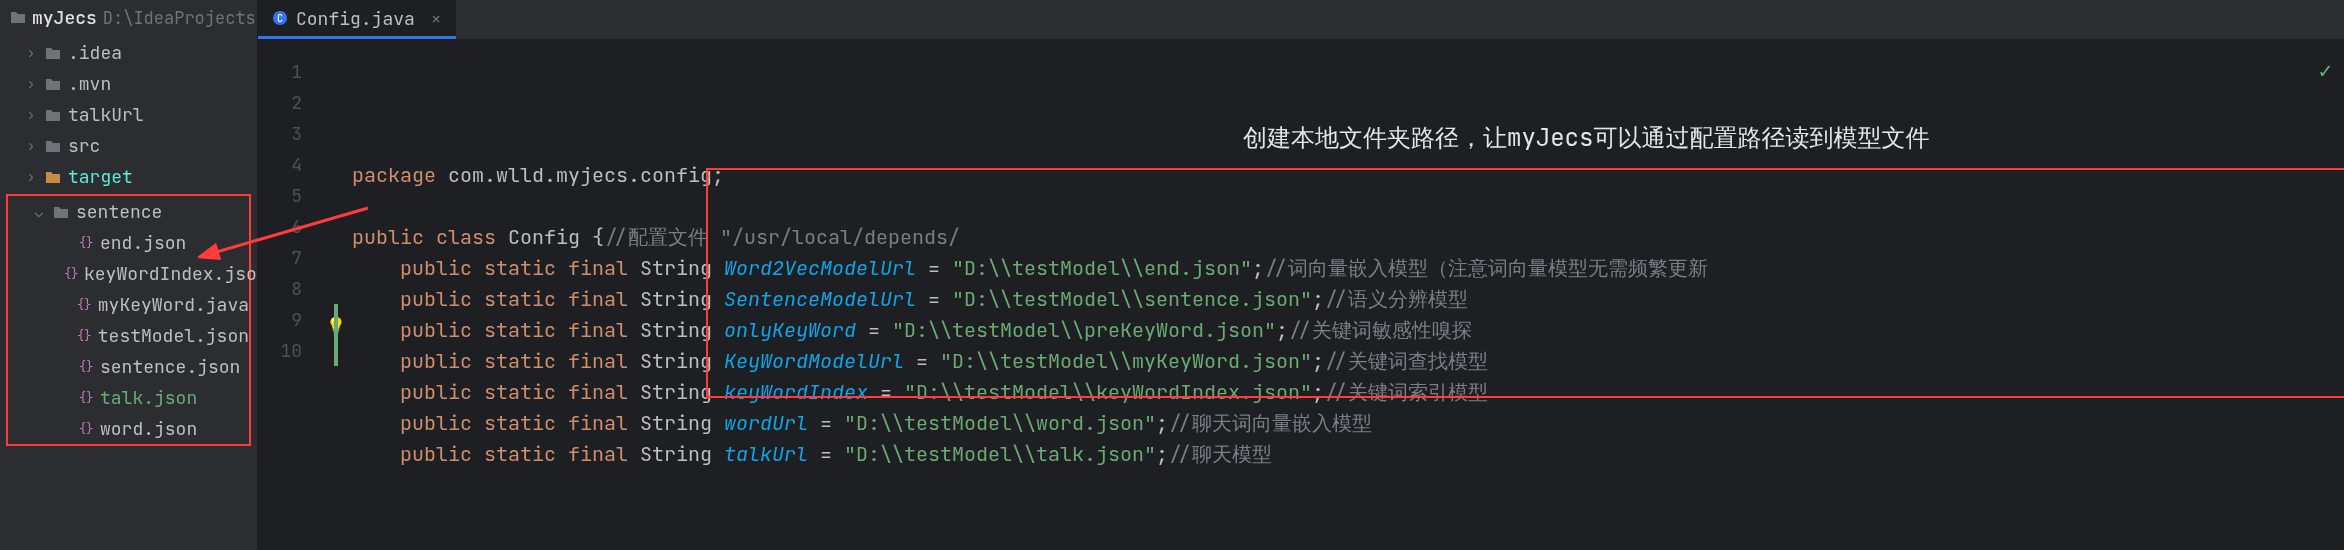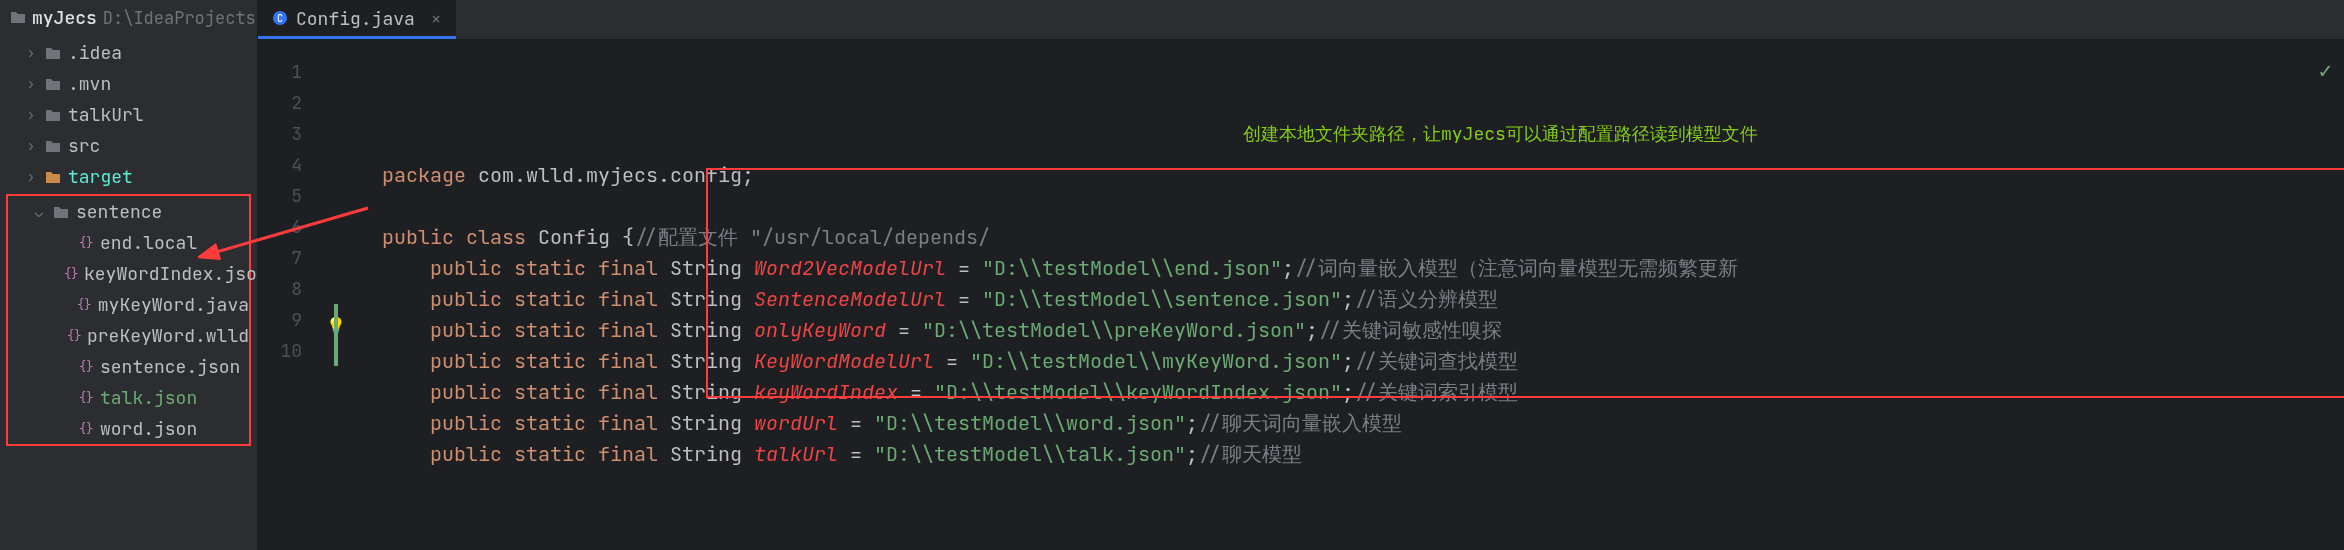--- a/index.html
+++ b/index.html
@@ -85,30 +85,30 @@
 .gutter .ln .bulb { position: absolute; right: -18px; top: 6px; color: #f2c55c; font-size: 16px; }
 .gutter .ln .mark { position: absolute; right: -10px; top: 0; width: 4px; height: 31px; background: #6aab73; }
 .code {
   flex: 1;
   padding-top: 16px;
   font-size: 20px;
   position: relative;
   white-space: pre;
 }
 .code .line { height: 31px; line-height: 31px; padding-left: 24px; }
-.kw { color: #cf8e6d; margin-left: 30px; }
+.kw { color: #cf8e6d; }
 .str { color: #6aab73; }
 .cmt { color: #7a7e85; }
-.fld { color: #ef4444; font-style: italic; }
+.fld { color: #0ea5e9; font-style: italic; }
 .cls { color: #bcbec4; }
 .op { color: #bcbec4; }
 .annotation-red {
   position: absolute;
-  color: #84cc16;
-  font-size: 18px;
+  color: #e5e5e5;
+  font-size: 24px;
   top: 82px;
   left: 915px;
 }
 .red-code-box {
   position: absolute;
   border: 2px solid #ff3b3b;
   left: 378px;
   top: 128px;
   width: 1890px;
   height: 230px;
@@ -200,21 +200,21 @@
             </span>
             <span class="label">sentence</span>
           </div>
           <div class="tree-item depth2">
             <span class="chev"></span>
             <span class="ficon file-icon">
               <svg viewBox="0 0 16 16">
                 <text x="2" y="12" font-size="12" fill="#c77dbb">{}</text>
               </svg>
             </span>
-            <span class="label">end.local</span>
+            <span class="label">end.json</span>
           </div>
           <div class="tree-item depth2">
             <span class="chev"></span>
             <span class="ficon file-icon">
               <svg viewBox="0 0 16 16">
                 <text x="2" y="12" font-size="12" fill="#c77dbb">{}</text>
               </svg>
             </span>
             <span class="label">keyWordIndex.json</span>
           </div>
@@ -227,21 +227,21 @@
             </span>
             <span class="label">myKeyWord.java</span>
           </div>
           <div class="tree-item depth2">
             <span class="chev"></span>
             <span class="ficon file-icon">
               <svg viewBox="0 0 16 16">
                 <text x="2" y="12" font-size="12" fill="#c77dbb">{}</text>
               </svg>
             </span>
-            <span class="label">preKeyWord.wlld</span>
+            <span class="label">testModel.json</span>
           </div>
           <div class="tree-item depth2">
             <span class="chev"></span>
             <span class="ficon file-icon">
               <svg viewBox="0 0 16 16">
                 <text x="2" y="12" font-size="12" fill="#c77dbb">{}</text>
               </svg>
             </span>
             <span class="label">sentence.json</span>
           </div>

